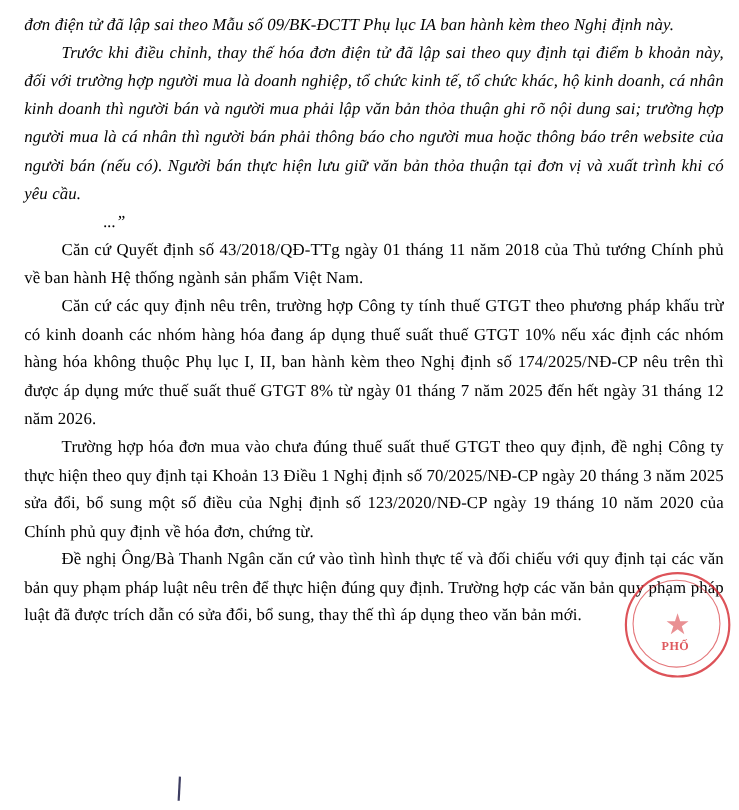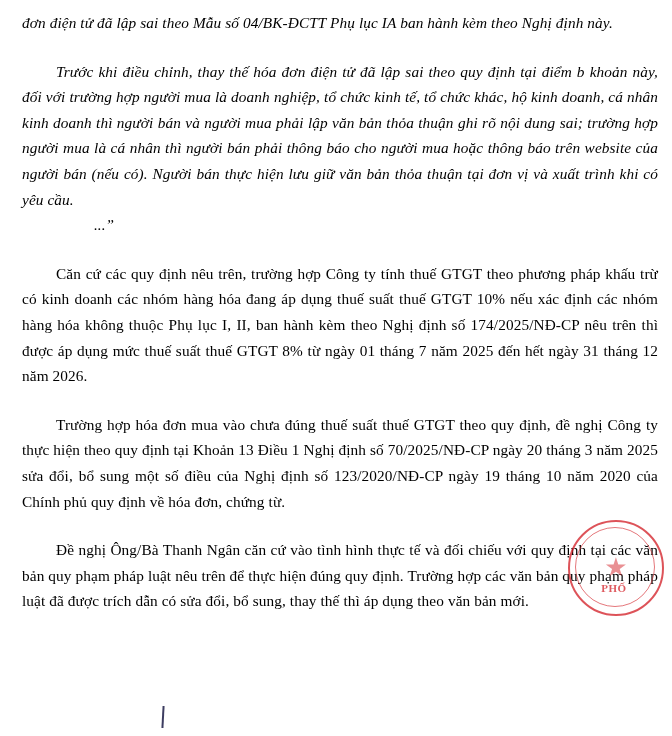--- a/index.html
+++ b/index.html
@@ -24,21 +24,20 @@
   .para {
     font-size: 15.3px;
     line-height: 25.6px;
     text-align: justify;
     text-justify: inter-word;
     margin: 0 0 0 0;
     letter-spacing: 0.1px;
   }
   .indent {
     text-indent: 34px;
-    margin-top: 23px;
   }
   .italic {
     font-style: italic;
   }
   .quote-dots {
     font-size: 15.3px;
     line-height: 25.6px;
     margin: 0;
     padding-left: 72px;
     font-style: italic;
@@ -107,26 +106,27 @@
     background: #1b1b45;
     transform: rotate(3deg);
     opacity: 0.85;
   }
 </style>
 </head>
 <body>
 
 <div class="page">
 
-  <p class="para italic blk">đơn điện tử đã lập sai theo Mẫu số 04/BK-ĐCTT Phụ lục IA ban hành kèm theo Nghị định này.</p>
+  <p class="para italic blk">đơn điện tử đã lập sai theo Mẫu số 09/BK-ĐCTT Phụ lục IA ban hành kèm theo Nghị định này.</p>
 
   <p class="para italic indent blk">Trước khi điều chỉnh, thay thế hóa đơn điện tử đã lập sai theo quy định tại điểm b khoản này, đối với trường hợp người mua là doanh nghiệp, tổ chức kinh tế, tổ chức khác, hộ kinh doanh, cá nhân kinh doanh thì người bán và người mua phải lập văn bản thỏa thuận ghi rõ nội dung sai; trường hợp người mua là cá nhân thì người bán phải thông báo cho người mua hoặc thông báo trên website của người bán (nếu có). Người bán thực hiện lưu giữ văn bản thỏa thuận tại đơn vị và xuất trình khi có yêu cầu.</p>
 
   <p class="quote-dots">...”</p>
 
+  <p class="para indent blk">Căn cứ Quyết định số 43/2018/QĐ-TTg ngày 01 tháng 11 năm 2018 của Thủ tướng Chính phủ về ban hành Hệ thống ngành sản phẩm Việt Nam.</p>
 
   <p class="para indent blk">Căn cứ các quy định nêu trên, trường hợp Công ty tính thuế GTGT theo phương pháp khấu trừ có kinh doanh các nhóm hàng hóa đang áp dụng thuế suất thuế GTGT 10% nếu xác định các nhóm hàng hóa không thuộc Phụ lục I, II, ban hành kèm theo Nghị định số 174/2025/NĐ-CP nêu trên thì được áp dụng mức thuế suất thuế GTGT 8% từ ngày 01 tháng 7 năm 2025 đến hết ngày 31 tháng 12 năm 2026.</p>
 
   <p class="para indent blk">Trường hợp hóa đơn mua vào chưa đúng thuế suất thuế GTGT theo quy định, đề nghị Công ty thực hiện theo quy định tại Khoản 13 Điều 1 Nghị định số 70/2025/NĐ-CP ngày 20 tháng 3 năm 2025 sửa đổi, bổ sung một số điều của Nghị định số 123/2020/NĐ-CP ngày 19 tháng 10 năm 2020 của Chính phủ quy định về hóa đơn, chứng từ.</p>
 
   <p class="para indent blk">Đề nghị Ông/Bà Thanh Ngân căn cứ vào tình hình thực tế và đối chiếu với quy định tại các văn bản quy phạm pháp luật nêu trên để thực hiện đúng quy định. Trường hợp các văn bản quy phạm pháp luật đã được trích dẫn có sửa đổi, bổ sung, thay thế thì áp dụng theo văn bản mới.</p>
 
 
   <div class="stamp">
     <div class="ring-outer"></div>

